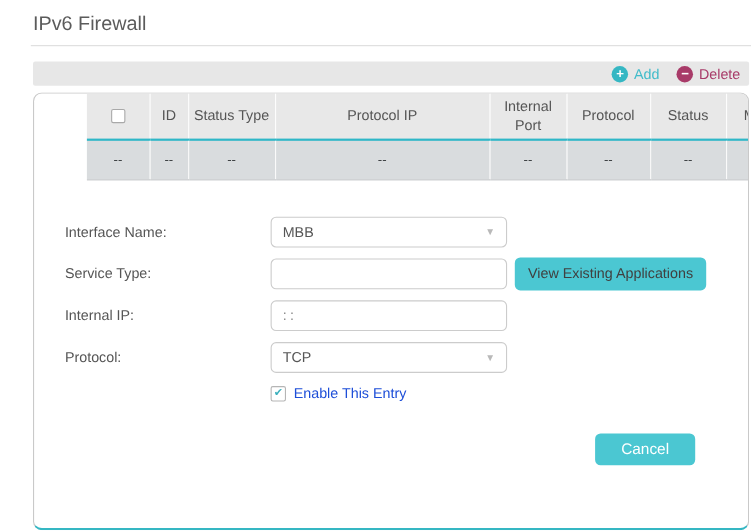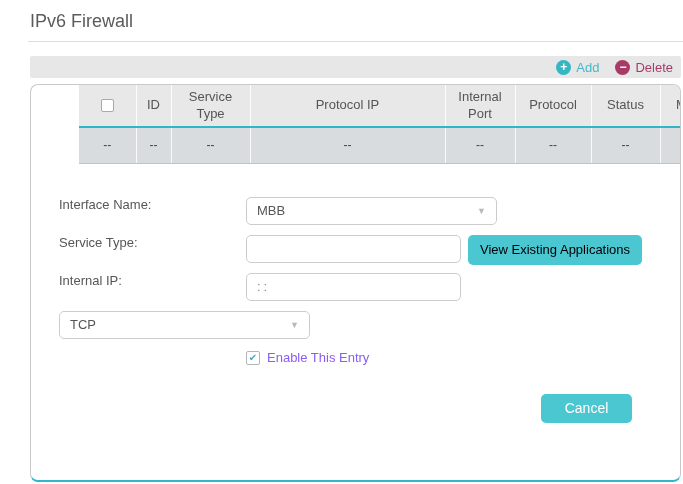--- a/index.html
+++ b/index.html
@@ -63,56 +63,56 @@
     border-bottom: 1px solid #c0c4c6;
   }
   tbody td:last-child { border-right: 2px solid #3ab5c5; }
   .checkbox {
     width: 13px; height: 13px; background: #ffffff;
     border: 1px solid #a9a9a9; border-radius: 2px;
     margin: 0 auto; cursor: pointer;
   }
 
   .form { padding: 33px 0 0 28px; height: 318px; }
-  .form-row { display: flex; align-items: flex-start; height: 28px; margin-bottom: 10px; }
+  .form-row { display: flex; align-items: center; height: 28px; margin-bottom: 10px; }
   .form-label { width: 187px; font-size: 13px; color: #565656; }
   .text-input {
     width: 215px; height: 28px;
     border: 1px solid #cccccc; border-radius: 5px;
     padding: 0 10px; font-size: 13px; color: #8a8a8a;
     font-family: "Liberation Sans", "DejaVu Sans", sans-serif;
     outline: none; background: #ffffff;
   }
   .ip-input { letter-spacing: 3px; }
   .dropdown {
-    width: 251px; height: 28px;
+    width: 215px; height: 28px;
     border: 1px solid #cccccc; border-radius: 5px;
     display: flex; align-items: center; justify-content: space-between;
     padding: 0 10px; font-size: 13px; color: #565656;
     background: #ffffff; cursor: pointer;
   }
   .dd-arrow { color: #b9b9b9; font-size: 9px; }
 
   .side-btn {
     margin-left: 7px; height: 30px; padding: 0 12px;
-    background: #4bc7d2; color: #000000;
+    background: #4bc7d2; color: #404040;
     border: none; border-radius: 5px; font-size: 13px;
     font-family: "Liberation Sans", "DejaVu Sans", sans-serif;
     cursor: pointer;
   }
   .hint { margin-left: 8px; font-size: 13px; color: #565656; }
 
   .enable-row { margin-left: 187px; display: flex; align-items: center; gap: 7px; height: 18px; margin-bottom: 0; }
   .cb-checked {
     width: 14px; height: 14px; background: #ffffff;
     border: 1px solid #b5b5b5; border-radius: 2px;
     color: #3bb0bd; font-size: 10px; line-height: 12px; text-align: center;
     cursor: pointer;
   }
-  .enable-label { color: #8b5cf6; font-size: 13px; cursor: pointer; }
+  .enable-label { color: #1d4ed8; font-size: 13px; cursor: pointer; }
 
   .btn-row { display: flex; justify-content: flex-end; gap: 15px; padding-right: 48px; margin-top: 27px; }
   .btn {
     height: 29px; background: #4bc7d2; color: #ffffff;
     border: none; border-radius: 5px; font-size: 14px;
     font-family: "Liberation Sans", "DejaVu Sans", sans-serif;
     cursor: pointer;
   }
   .btn-cancel { width: 91px; }
   .btn-ok { width: 86px; }
@@ -147,21 +147,21 @@
           <col style="width:76px">
           <col style="width:69px">
           <col style="width:70px">
       </colgroup>
       <thead>
         <tr>
           <th>
             <div class="checkbox"></div>
           </th>
           <th>ID</th>
-          <th>Service Type</th>
+          <th>Status Type</th>
           <th>Protocol IP</th>
           <th>Internal Port</th>
           <th>Protocol</th>
           <th>Status</th>
           <th>Modify</th>
         </tr>
       </thead>
       <tbody>
         <tr>
           <td>--</td>
@@ -192,20 +192,21 @@
         <button class="side-btn">View Existing Applications</button>
       </div>
 
       <div class="form-row">
         <span class="form-label">Internal IP:</span>
         <input class="text-input ip-input" type="text" value="::" style="">
       </div>
 
 
       <div class="form-row">
+        <span class="form-label">Protocol:</span>
         <div class="dropdown">
           <span>TCP</span>
           <span class="dd-arrow">▼</span>
         </div>
       </div>
 
       <div class="form-row enable-row">
         <div class="cb-checked">✔</div>
         <span class="enable-label">Enable This Entry</span>
       </div>

